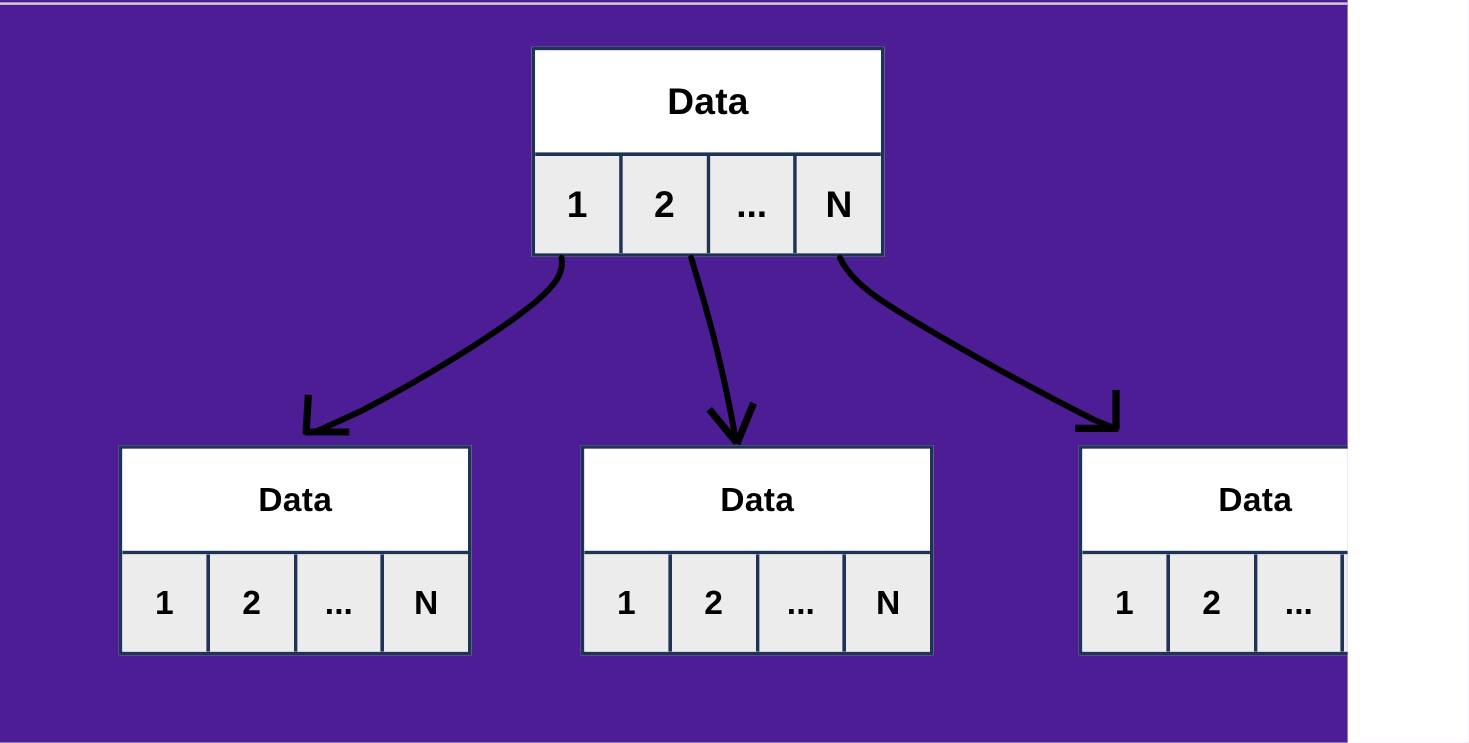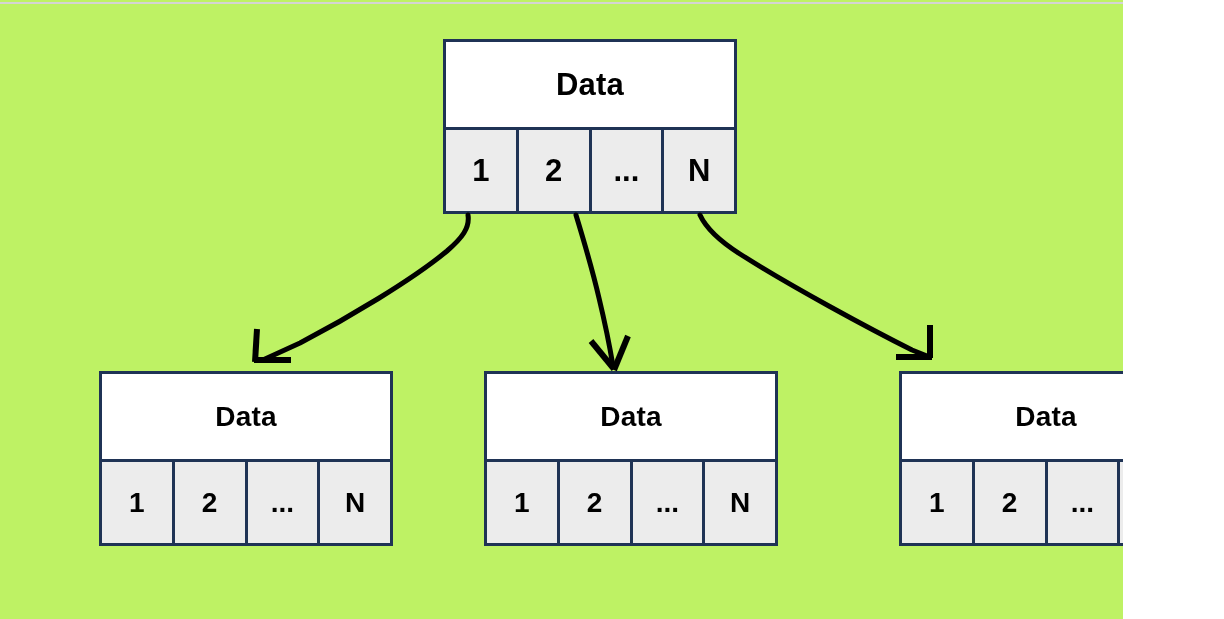--- a/index.html
+++ b/index.html
@@ -9,21 +9,21 @@
     background: #ffffff;
   }
   body {
     font-family: "Liberation Sans", sans-serif;
     -webkit-font-smoothing: antialiased;
   }
   #canvas {
     position: relative;
     width: 1123px;
     height: 619px;
-    background: #bef264;
+    background: #4c1d95;
     overflow: hidden;
   }
   .top-rule {
     position: absolute;
     left: 0;
     top: 2px;
     width: 1224px;
     height: 2px;
     background: #d4d4d4;
   }

